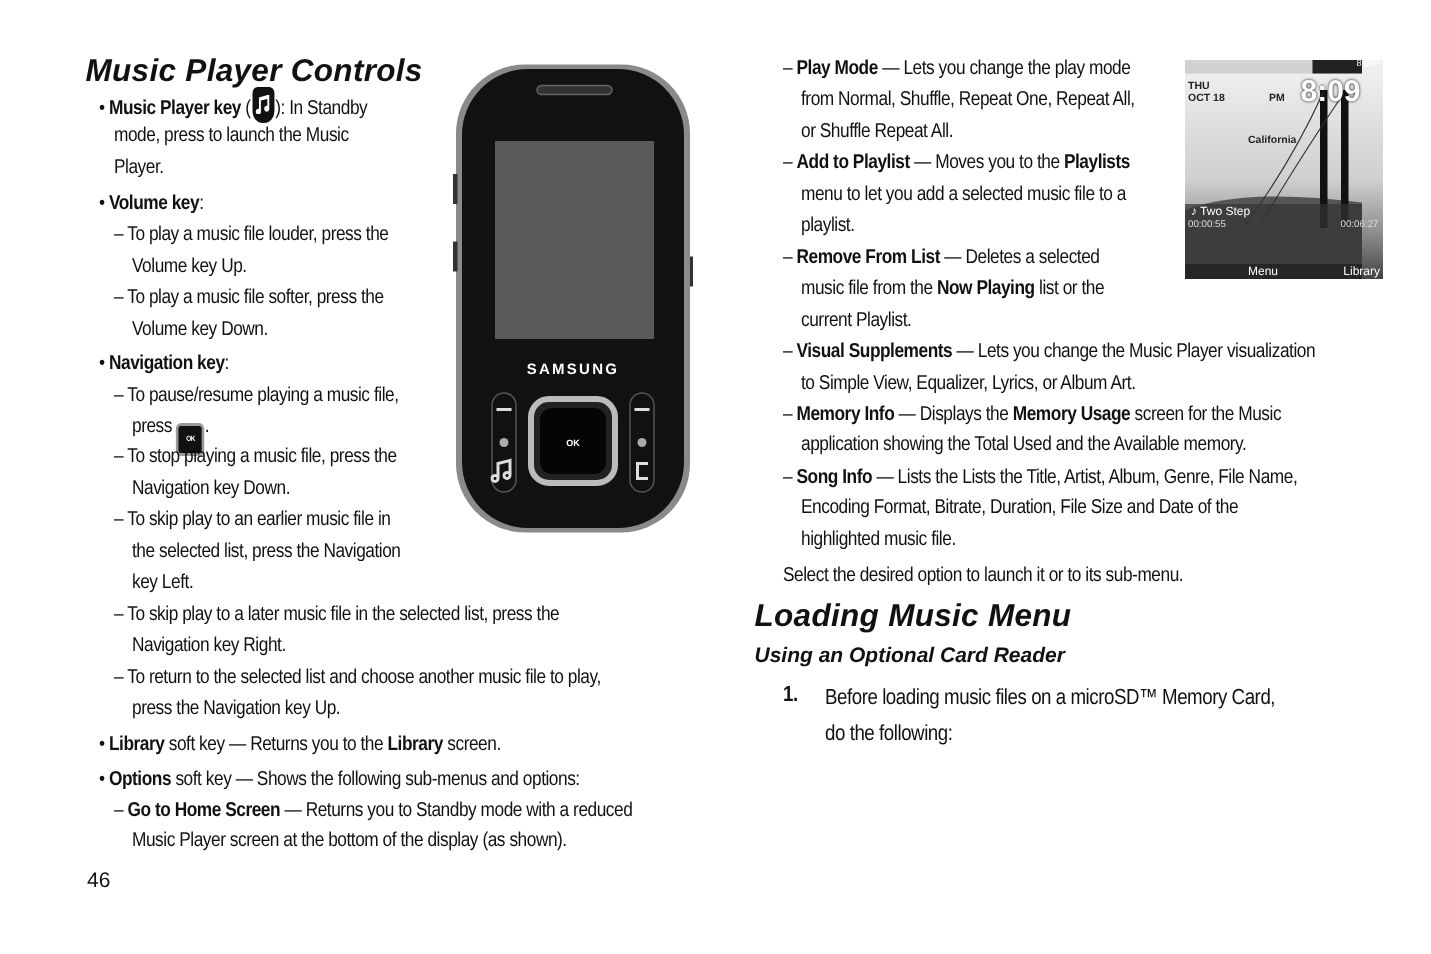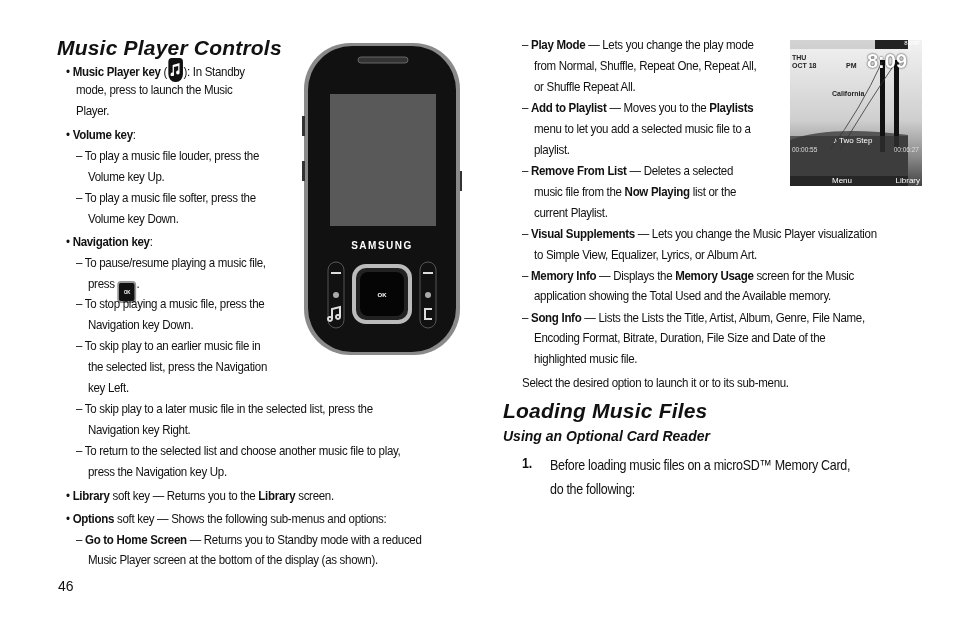--- a/index.html
+++ b/index.html
@@ -91,21 +91,21 @@
 <div class="t sq" style="left:534px;top:202px;">current Playlist.</div>
 <div class="t sq" style="left:522px;top:223px;">– <b>Visual Supplements</b><span> — Lets you change the Music Player visualization</span></div>
 <div class="t sq" style="left:534px;top:244px;">to Simple View, Equalizer, Lyrics, or Album Art.</div>
 <div class="t sq" style="left:522px;top:265px;">– <b>Memory Info</b><span> — Displays the </span><b>Memory Usage</b><span> screen for the Music</span></div>
 <div class="t sq" style="left:534px;top:285px;">application showing the Total Used and the Available memory.</div>
 <div class="t sq" style="left:522px;top:307px;">– <b>Song Info</b><span> — Lists the Lists the Title, Artist, Album, Genre, File Name,</span></div>
 <div class="t sq" style="left:534px;top:327px;">Encoding Format, Bitrate, Duration, File Size and Date of the</div>
 <div class="t sq" style="left:534px;top:348px;">highlighted music file.</div>
 <div class="t sq" style="left:522px;top:372px;">Select the desired option to launch it or to its sub-menu.</div>
 
-<h2 style="left:503px;top:399px;">Loading Music Files</h2>
+<h2 style="left:503px;top:399px;">Loading Music Menu</h2>
 <h3 style="left:503px;top:428px;">Using an Optional Card Reader</h3>
 <div class="t sq" style="left:522px;top:453px;font-size:14.5px;"><b>1.</b></div>
 <div class="t sq" style="left:550px;top:453px;font-size:14.5px;line-height:24px;">Before loading music files on a microSD™ Memory Card,</div>
 <div class="t sq" style="left:550px;top:477px;font-size:14.5px;line-height:24px;">do the following:</div>
 
 <div class="screen2">
   <svg width="118" height="146" viewBox="0 0 118 146" style="position:absolute;left:0;top:0">
     <rect x="0" y="0" width="118" height="9" fill="#222" opacity="0.15"></rect>
     <rect x="85" y="0" width="33" height="9" fill="#222"></rect>
     <path d="M0 100 Q40 85 118 95 L118 146 L0 146 Z" fill="#555"></path>
@@ -114,18 +114,18 @@
     <path d="M40 110 Q70 70 92 22 M50 110 Q80 60 106 22" stroke="#333" fill="none" stroke-width="0.8"></path>
     <rect x="0" y="96" width="118" height="40" fill="#333" opacity="0.7"></rect>
     <rect x="0" y="136" width="118" height="10" fill="#1a1a1a" opacity="0.8"></rect>
   </svg>
   <div style="position:absolute;right:2px;top:0;font-size:6px;color:#fff;">8:09P</div>
   <div style="position:absolute;left:2px;top:14px;font-size:7px;font-weight:bold;color:#222;">THU</div>
   <div style="position:absolute;left:2px;top:22px;font-size:7px;font-weight:bold;color:#222;">OCT 18</div>
   <div style="position:absolute;left:56px;top:22px;font-size:7px;font-weight:bold;color:#222;">PM</div>
   <div style="position:absolute;left:77px;top:10px;font-size:20px;font-weight:bold;color:#fff;text-shadow:0 0 2px #000;">8:09</div>
   <div style="position:absolute;left:42px;top:50px;font-size:7px;font-weight:bold;color:#222;">California</div>
-  <div style="position:absolute;left:4px;top:96px;font-size:8px;color:#fff;margin-left:39px;">♪ <span>Two Step</span></div>
+  <div style="position:absolute;left:4px;top:96px;font-size:8px;color:#fff;">♪ <span>Two Step</span></div>
   <div style="position:absolute;left:2px;top:106px;font-size:6.5px;color:#ddd;">00:00:55</div>
   <div style="position:absolute;right:3px;top:106px;font-size:6.5px;color:#ddd;">00:06:27</div>
   <div style="position:absolute;left:2px;top:136px;font-size:8px;color:#fff;margin-left:40px;">Menu</div>
   <div style="position:absolute;right:2px;top:136px;font-size:8px;color:#fff;">Library</div>
 </div>
 
 </body></html>

